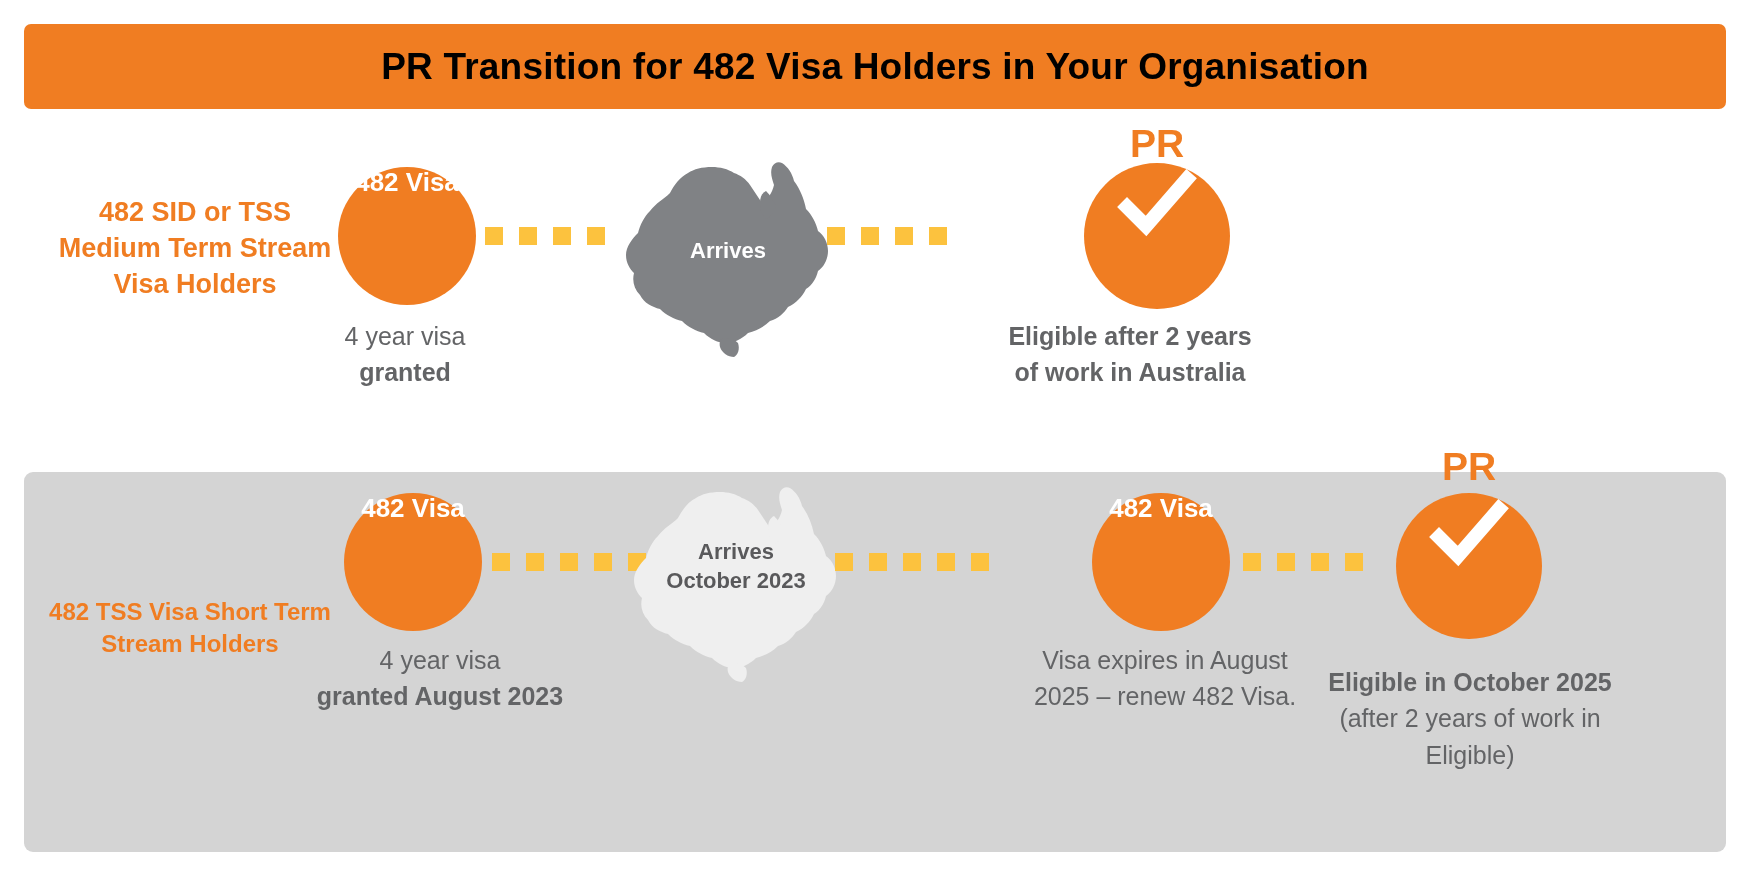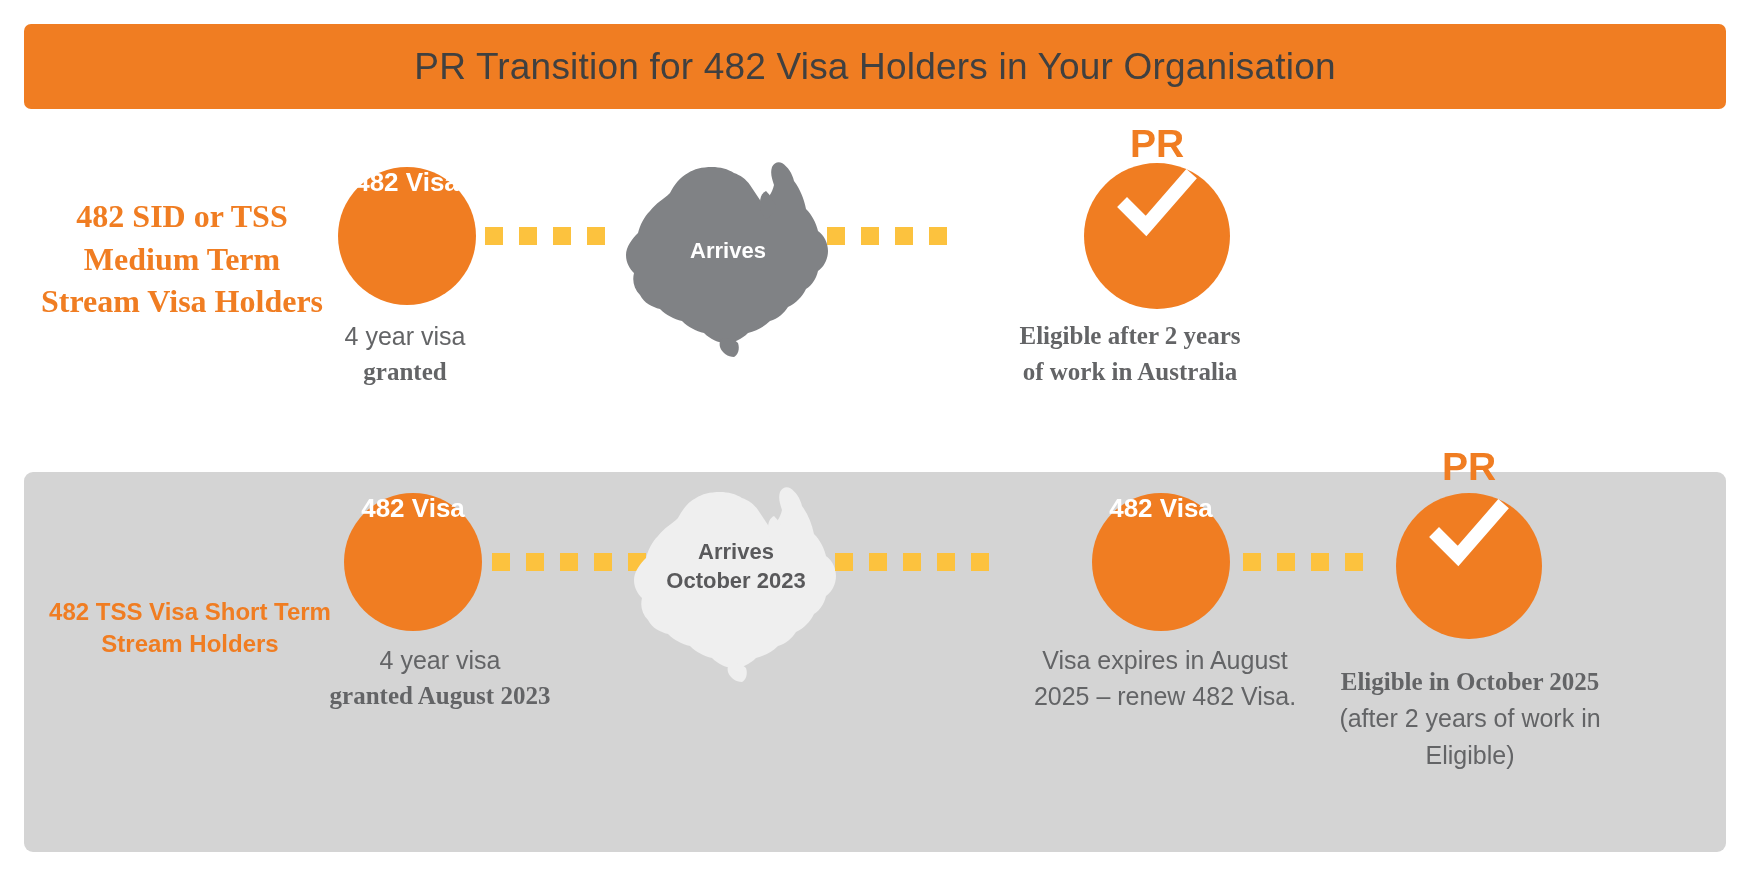--- a/index.html
+++ b/index.html
@@ -13,42 +13,42 @@
 
   
   .header-banner{
     position:absolute; left:24px; top:24px;
     width:1702px; height:85px;
     background:#F07D22;
     border-radius:7px;
     display:flex; align-items:center; justify-content:center;
   }
   .header-title{
-    color:#404040;
+    color:#000000;
     font-size:37px;
-    font-weight:400;
+    font-weight:700;
     letter-spacing:0.2px;
     white-space:nowrap;
   }
   .row-2-bg{
     position:absolute; left:24px; top:472px;
     width:1702px; height:380px;
     background:#D4D4D4;
     border-radius:9px;
   }
 
   
   .side-label{
     position:absolute;
     text-align:center;
     color:#F07D22;
     font-weight:bold;
     line-height:1.33;
   }
-  .side-label-1{ left:32px; top:195px; width:300px; font-size:32px;font-family:Liberation Serif, serif; }
+  .side-label-1{ left:45px; top:195px; width:300px; font-size:27px; }
   .side-label-2{ left:40px; top:596px; width:300px; font-size:24px; }
 
   
   .circle{
     position:absolute;
     border-radius:50%;
     background:#F07D22;
     display:flex; justify-content:center;
   }
   .circle-label{
@@ -110,21 +110,21 @@
   .map-text-2{ top:58px; color:#59595B; font-size:22px; }
 
   
   .caption{
     position:absolute;
     text-align:center;
     color:#636466;
     line-height:1.45;
     font-size:25px;
   }
-  .caption .b{ font-weight:bold; display:block;font-family:Liberation Serif, serif; }
+  .caption .b{ font-weight:bold; display:block; }
   .caption .n{ font-weight:400; display:block; }
 
   .cap-1{ left:285px;  top:318px; width:240px; }
   .cap-2{ left:920px;  top:318px; width:420px; }
   .cap-3{ left:290px;  top:642px; width:300px; }
   .cap-4{ left:1020px; top:642px; width:290px; }
   .cap-5{ left:1315px; top:664px; width:310px; }
 </style>
 </head>
 <body>

